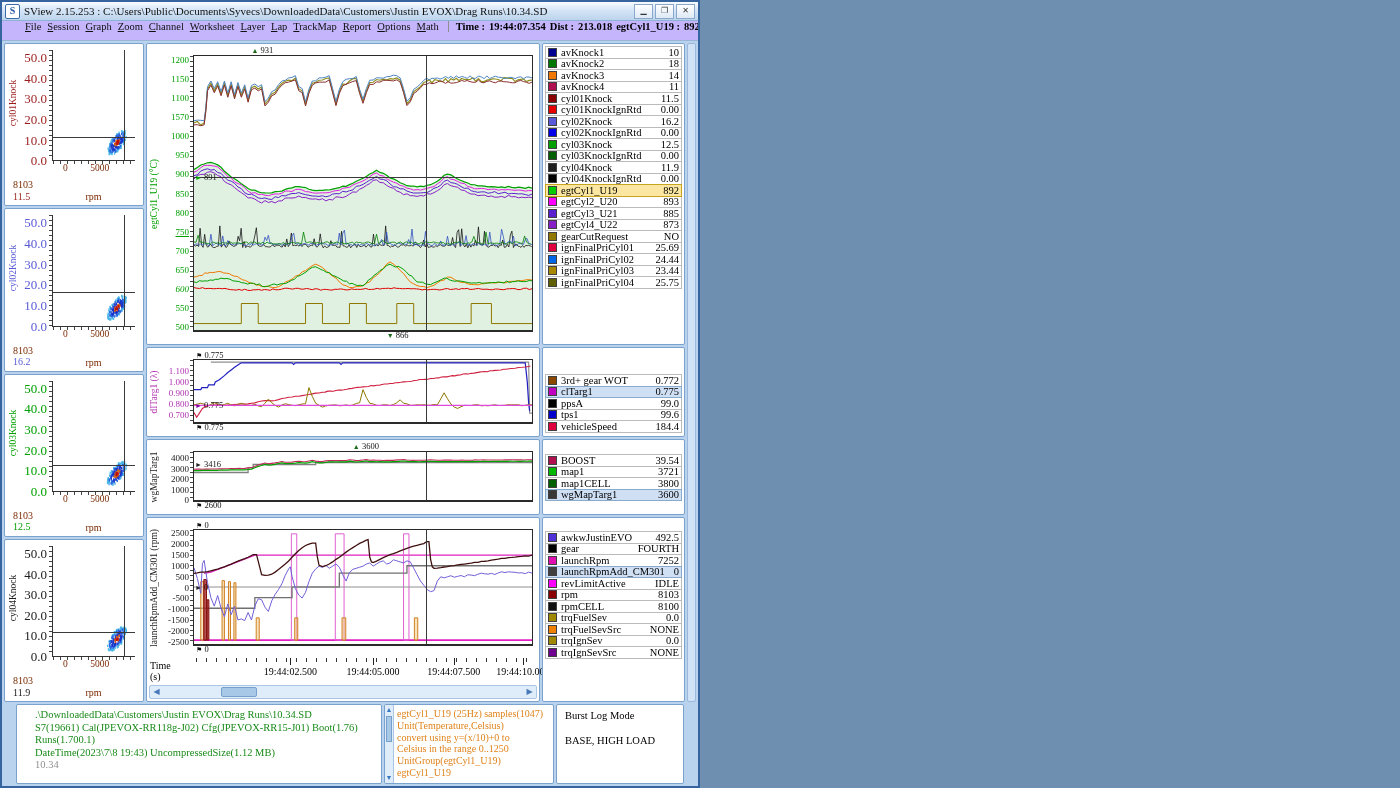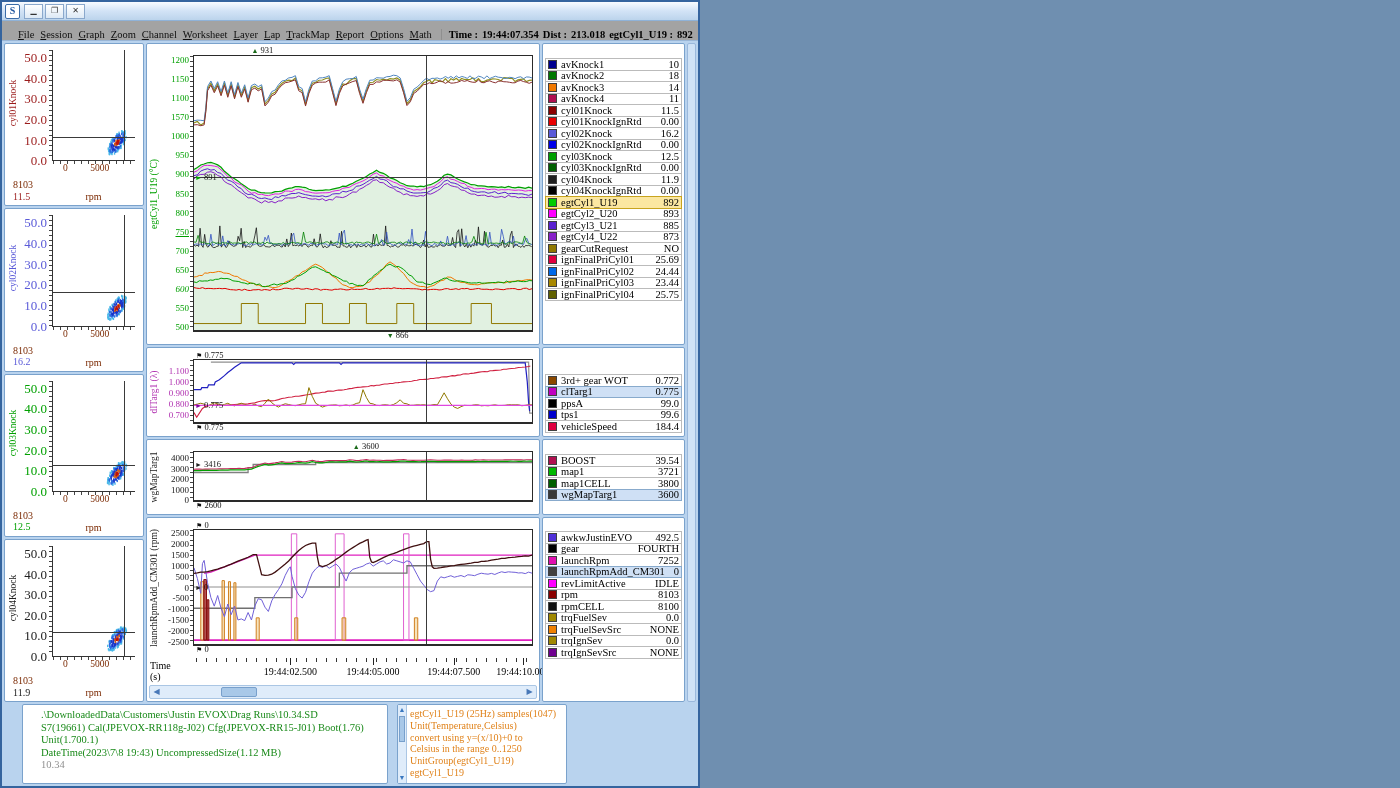--- a/index.html
+++ b/index.html
@@ -2,35 +2,35 @@
 <html><head>
 <meta charset="utf-8">
 <style>
   html,body{margin:0;padding:0;background:#6f8fb0}
   .win{width:700px;height:788px;box-sizing:border-box;border:2px solid #35649e;background:#b9d3ee;display:flex;flex-direction:column;position:relative}
   .titlebar{flex:0 0 18px;display:flex;align-items:center;gap:4px;padding:0 3px;background:linear-gradient(180deg,#f8fbff,#d2e3f6 50%,#bcd4ec);border-bottom:1px solid #8fb2d8;font-size:11px;color:#101010;white-space:nowrap;overflow:hidden}
   .appicon{width:13px;height:13px;flex:0 0 13px;background:#fff;border:1px solid #3a6ca8;color:#2458a0;font-weight:bold;font-size:10px;line-height:12px;text-align:center;border-radius:2px}
   .wtitle{flex:1;overflow:hidden;text-overflow:ellipsis}
   .winbtns{display:flex;gap:2px}
   .wb{width:17px;height:13px;border:1px solid #8aa8cc;background:linear-gradient(#ffffff,#dde9f5);font-size:8px;line-height:12px;text-align:center;color:#333}
-  .menubar{flex:0 0 19px;display:flex;align-items:flex-end;background:#a3a3a3;border-bottom:1px solid #9ab6d6;font-size:10.5px;padding:0 13px;white-space:nowrap;overflow:hidden}
+  .menubar{flex:0 0 19px;display:flex;align-items:flex-start;background:#c4b5fd;border-bottom:1px solid #9ab6d6;font-size:10.5px;padding:0 20px;white-space:nowrap;overflow:hidden}
   .mi{padding:1px 3px;color:#101010}
   .mi u{text-decoration:underline}
   .mstatus{margin-left:6px;padding-left:7px;border-left:1px solid #8f8f8f;font-weight:600;font-size:10.5px;color:#000;display:flex;gap:4px;align-items:center}
   .content{flex:1;display:flex;gap:2px;padding:2px;min-height:0}
   .scol{flex:0 0 140px;display:flex;flex-direction:column;gap:2px}
   .ccol{flex:0 0 394px;display:flex;flex-direction:column;gap:2px}
   .lcol{flex:1;display:flex;flex-direction:column;gap:2px;min-width:0}
   .vstrip{flex:0 0 7px;background:#cfe2f6;border:1px solid #9ab8dc;border-radius:2px}
   .panel{background:#fff;border:1px solid #7aa2cc;border-radius:2px;box-sizing:border-box;position:relative}
   .egtp{flex:0 0 302px;display:flex}
   .ditp{flex:0 0 90px;display:flex}
   .wgp{flex:0 0 76px;display:flex}
   .launchp{flex:1;display:flex;flex-direction:column}
-  .lp1{flex:0 0 302px;padding-top:14px}
+  .lp1{flex:0 0 302px;padding-top:2px}
   .lp2{flex:0 0 90px;padding-top:26px}
   .lp3{flex:0 0 76px;padding-top:14px}
   .lp4{flex:1;padding-top:13px}
   .crow{flex:1;display:grid;grid-template-columns:13px 33px 1fr;position:relative;min-height:0}
   .ylab{position:relative}
   .ylab span{position:absolute;left:50%;top:50%;transform:translate(-50%,-50%) rotate(-90deg);white-space:nowrap;font-size:9.5px}
   .ytcell{position:relative}
   .yticks{position:absolute;left:0;right:2px;top:11px;bottom:12px}
   .yt{position:absolute;right:2px;transform:translateY(-50%);font-size:9px}
   .pcell{position:relative}
@@ -51,21 +51,21 @@
   .sarr{width:13px;font-size:8px;line-height:11px;text-align:center;color:#4878b8}
   .strack{flex:1;position:relative}
   .sthumb{position:absolute;top:1px;bottom:1px;background:#a8c8e8;border:1px solid #78a0cc;border-radius:2px;box-sizing:border-box}
   .chrow{display:flex;align-items:center;height:12.5px;margin:0 2px;margin-top:-1px;border:1px solid #bbb;background:#fff;font-size:10.5px;padding:0 2px;box-sizing:border-box;position:relative}
   .chrow:first-child{margin-top:0}
   .hl-y{background:#fbe7a1;border-color:#c8a41e;z-index:2}
   .hl-b{background:#cfe0f5;border-color:#88aacc;z-index:2}
   .sw{width:9px;height:9px;border:1px solid #404040;margin-right:4px;flex:0 0 9px;box-sizing:border-box}
   .cn{flex:1;overflow:hidden;white-space:nowrap}
   .cv{margin-left:4px;white-space:nowrap}
-  .footer{flex:0 0 80px;display:flex;gap:9px;padding:0 20px 2px}
+  .footer{flex:0 0 80px;display:flex;gap:2px;padding:0 14px 2px}
   .f1{flex:0 0 366px;padding:4px 6px 2px 18px;font-size:10.5px;line-height:12.5px;color:#1a8a1a;overflow:hidden}
   .f1 .dim{color:#909090}
   .f2{flex:0 0 170px;display:flex;overflow:hidden}
   .msb{flex:0 0 9px;background:#dfecfa;border-right:1px solid #aac6e4;position:relative;font-size:7px;color:#3a78c0;display:flex;flex-direction:column;justify-content:space-between;align-items:center;padding:1px 0;box-sizing:border-box}
   .mth{position:absolute;top:11px;left:1px;right:1px;height:24px;background:#a8c8e8;border:1px solid #78a0cc}
   .f2 .txt{flex:1;padding:3px 2px 0 3px;font-size:10px;line-height:11.8px;color:#e0821a;overflow:hidden;white-space:nowrap}
   .f3{flex:1;padding:5px 8px;font-size:10.5px;color:#000}
   .f3 .gap{height:14px}
   .scat{flex:1;position:relative;overflow:hidden}
   .s-ylab{position:absolute;left:2px;top:0;bottom:44px;width:12px}
@@ -80,20 +80,21 @@
   .s-xlab{position:absolute;left:47px;right:8px;bottom:3px;text-align:center;font-size:10px}
   .s-vals{position:absolute;left:8px;bottom:3px;font-size:10px;line-height:11.5px}
   .fl{white-space:nowrap}
 </style>
 </head>
 <body>
 
 <div class="win">
   <div class="titlebar">
     <span class="appicon">S</span>
+    <span class="wtitle">SView 2.15.253  :  C:\Users\Public\Documents\Syvecs\DownloadedData\Customers\Justin EVOX\Drag Runs\10.34.SD</span>
     <span class="winbtns">
       <span class="wb">▁</span>
       <span class="wb">❐</span>
       <span class="wb">✕</span>
     </span>
   </div>
   <div class="menubar">
     <span><span class="mi"><u>F</u>ile</span><span class="mi"><u>S</u>ession</span><span class="mi"><u>G</u>raph</span><span class="mi"><u>Z</u>oom</span><span class="mi"><u>C</u>hannel</span><span class="mi"><u>W</u>orksheet</span><span class="mi"><u>L</u>ayer</span><span class="mi"><u>L</u>ap</span><span class="mi"><u>T</u>rackMap</span><span class="mi"><u>R</u>eport</span><span class="mi"><u>O</u>ptions</span><span class="mi"><u>M</u>ath</span></span>
     <span class="mstatus">
       <span>Time :</span>
@@ -1214,34 +1215,39 @@
           </div>
         </div>
     </div>
     <div class="vstrip"></div>
   </div>
   <div class="footer">
     <div class="panel f1">
       <div>
           <div class="fl">.\DownloadedData\Customers\Justin EVOX\Drag Runs\10.34.SD</div>
           <div class="fl">S7(19661) Cal(JPEVOX-RR118g-J02) Cfg(JPEVOX-RR15-J01) Boot(1.76)</div>
-          <div class="fl">Unit(1.700.1)</div>
+          <div class="fl">Runs(1.700.1)</div>
           <div class="fl">DateTime(2023\7\8 19:43) UncompressedSize(1.12 MB)</div>
         </div>
       <div class="dim">10.34</div>
     </div>
     <div class="panel f2">
       <div class="msb">
           <span>▲</span>
           <span class="mth"></span>
           <span>▼</span>
         </div>
       <div class="txt">
           <div class="fl">egtCyl1_U19 (25Hz) samples(1047)</div>
           <div class="fl">Unit(Temperature,Celsius)</div>
           <div class="fl">convert using y=(x/10)+0 to</div>
           <div class="fl">Celsius in the range 0..1250</div>
           <div class="fl">UnitGroup(egtCyl1_U19)</div>
           <div class="fl">  egtCyl1_U19</div>
         </div>
     </div>
+    <div class="panel f3">
+      <div>Burst Log Mode</div>
+      <div class="gap"></div>
+      <div>BASE, HIGH LOAD</div>
+    </div>
   </div>
 </div>
 
 </body></html>

